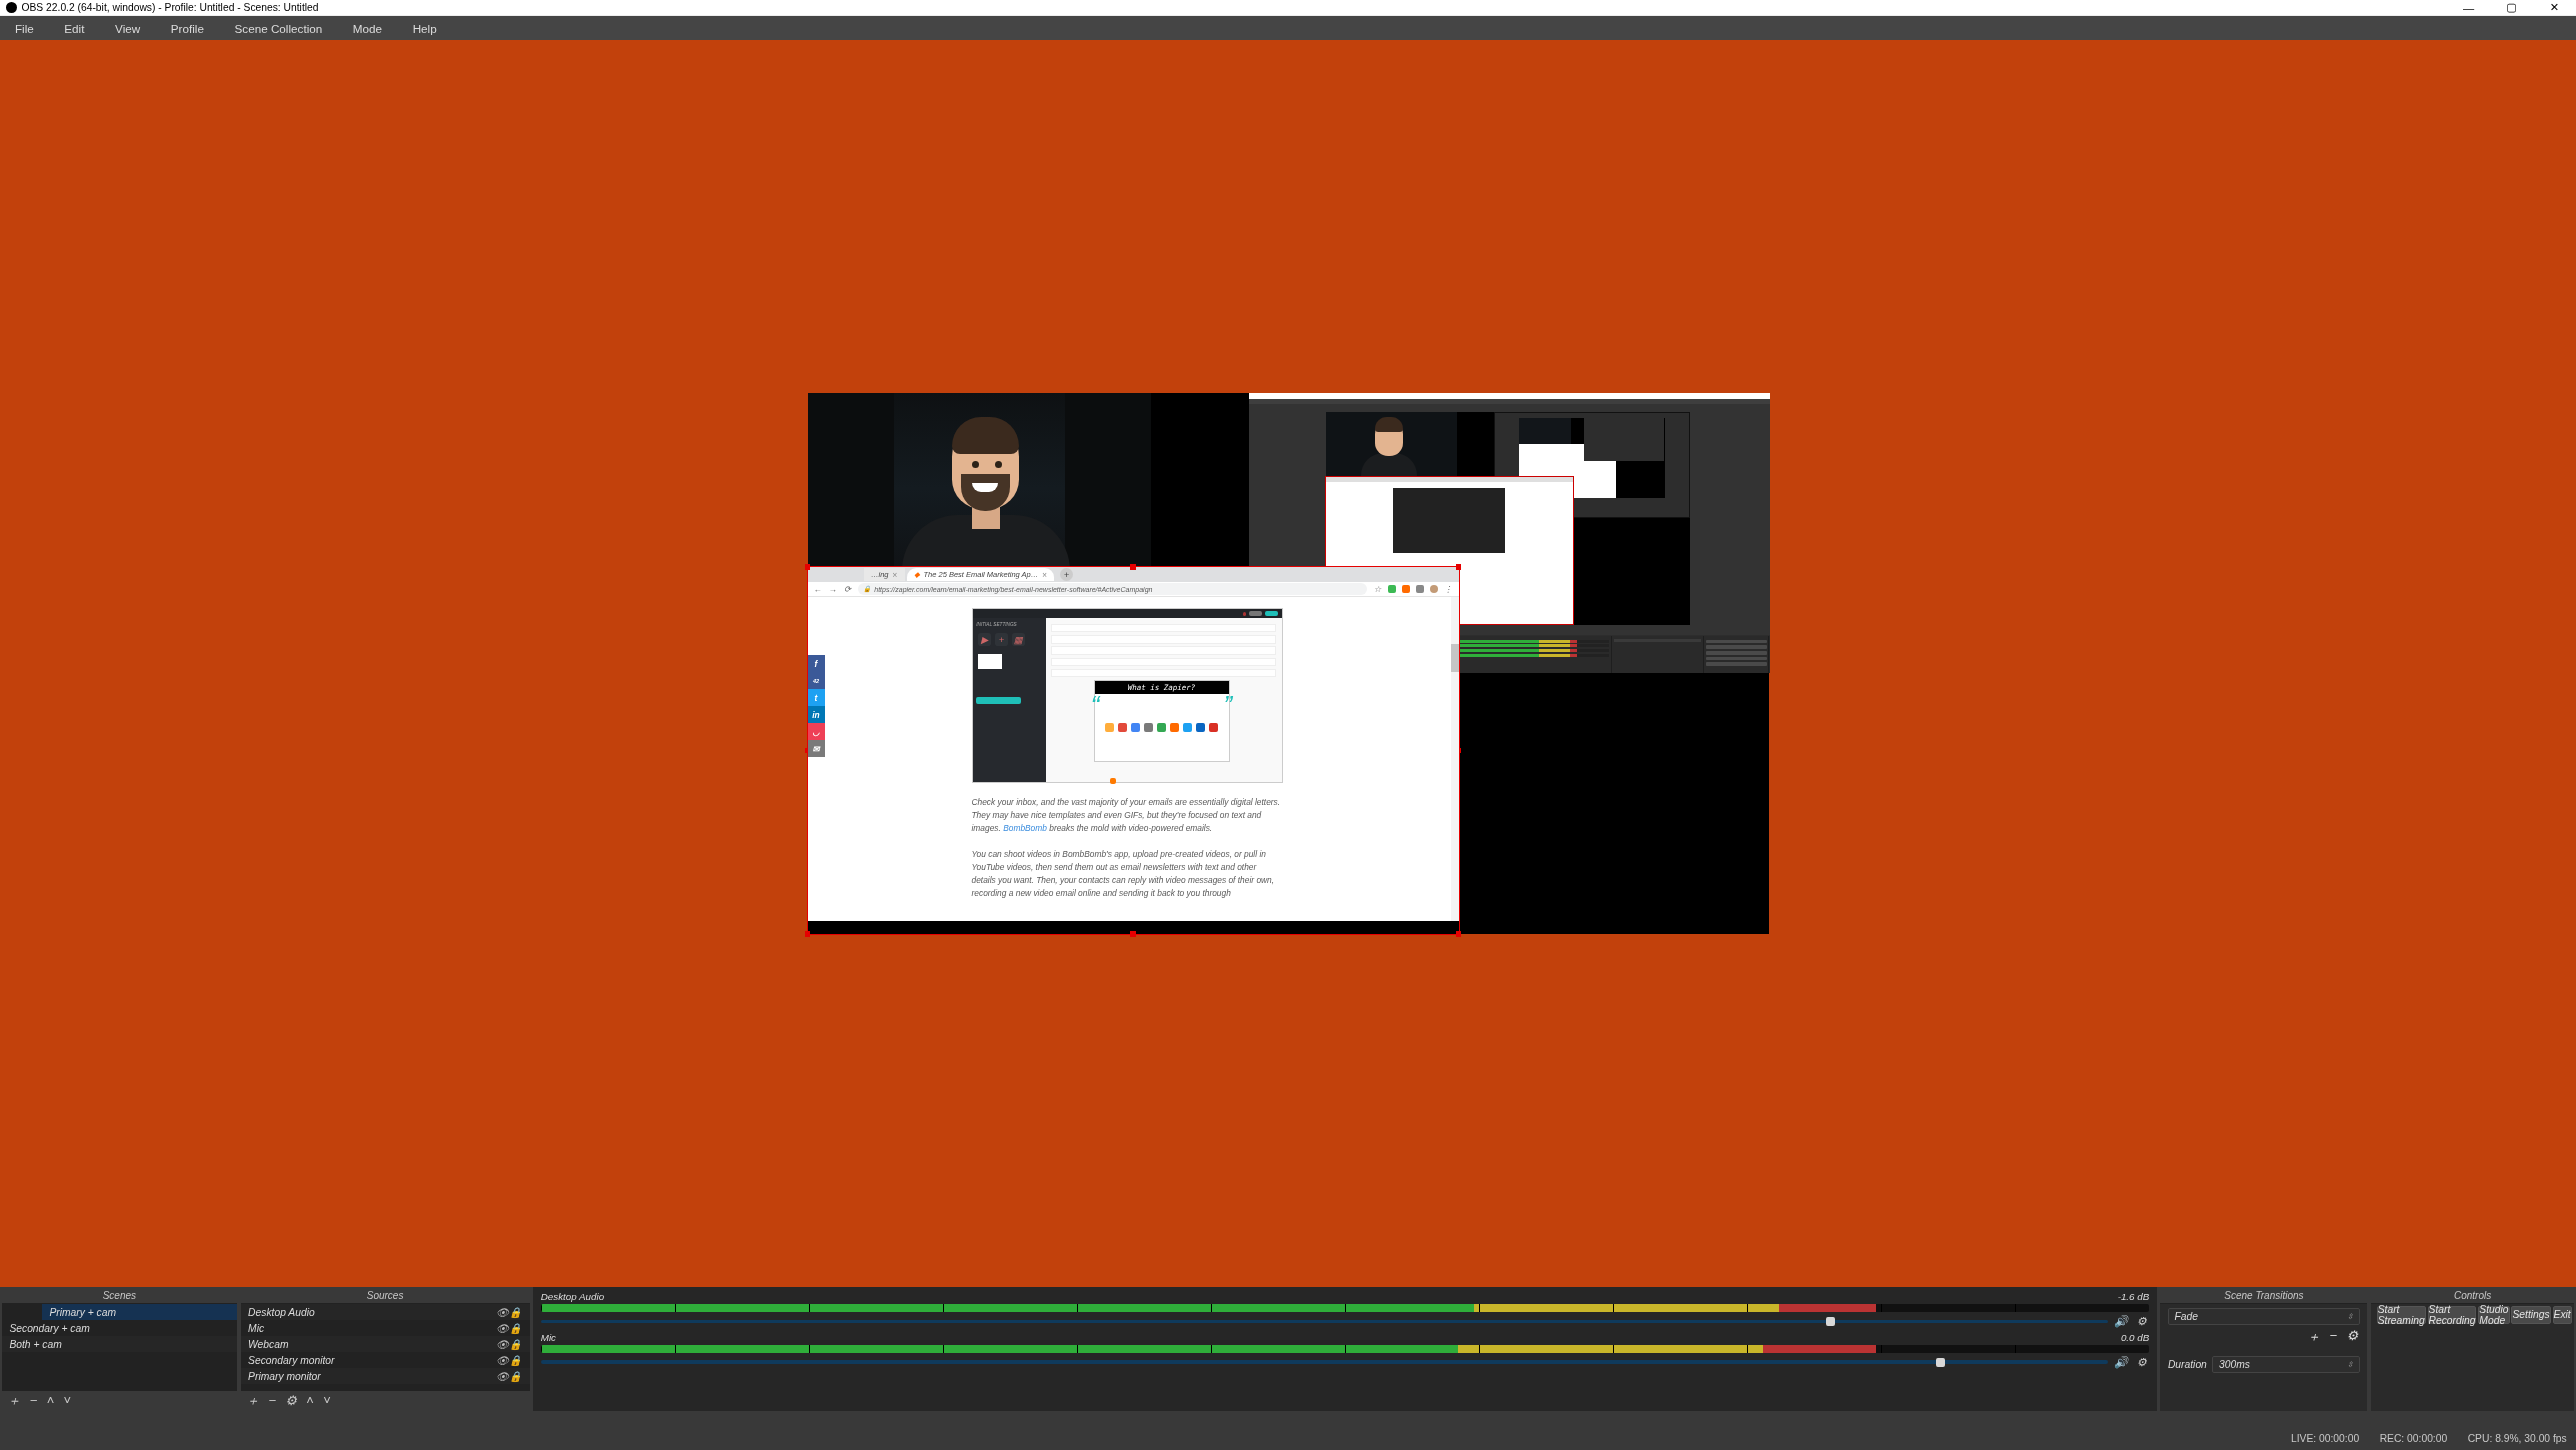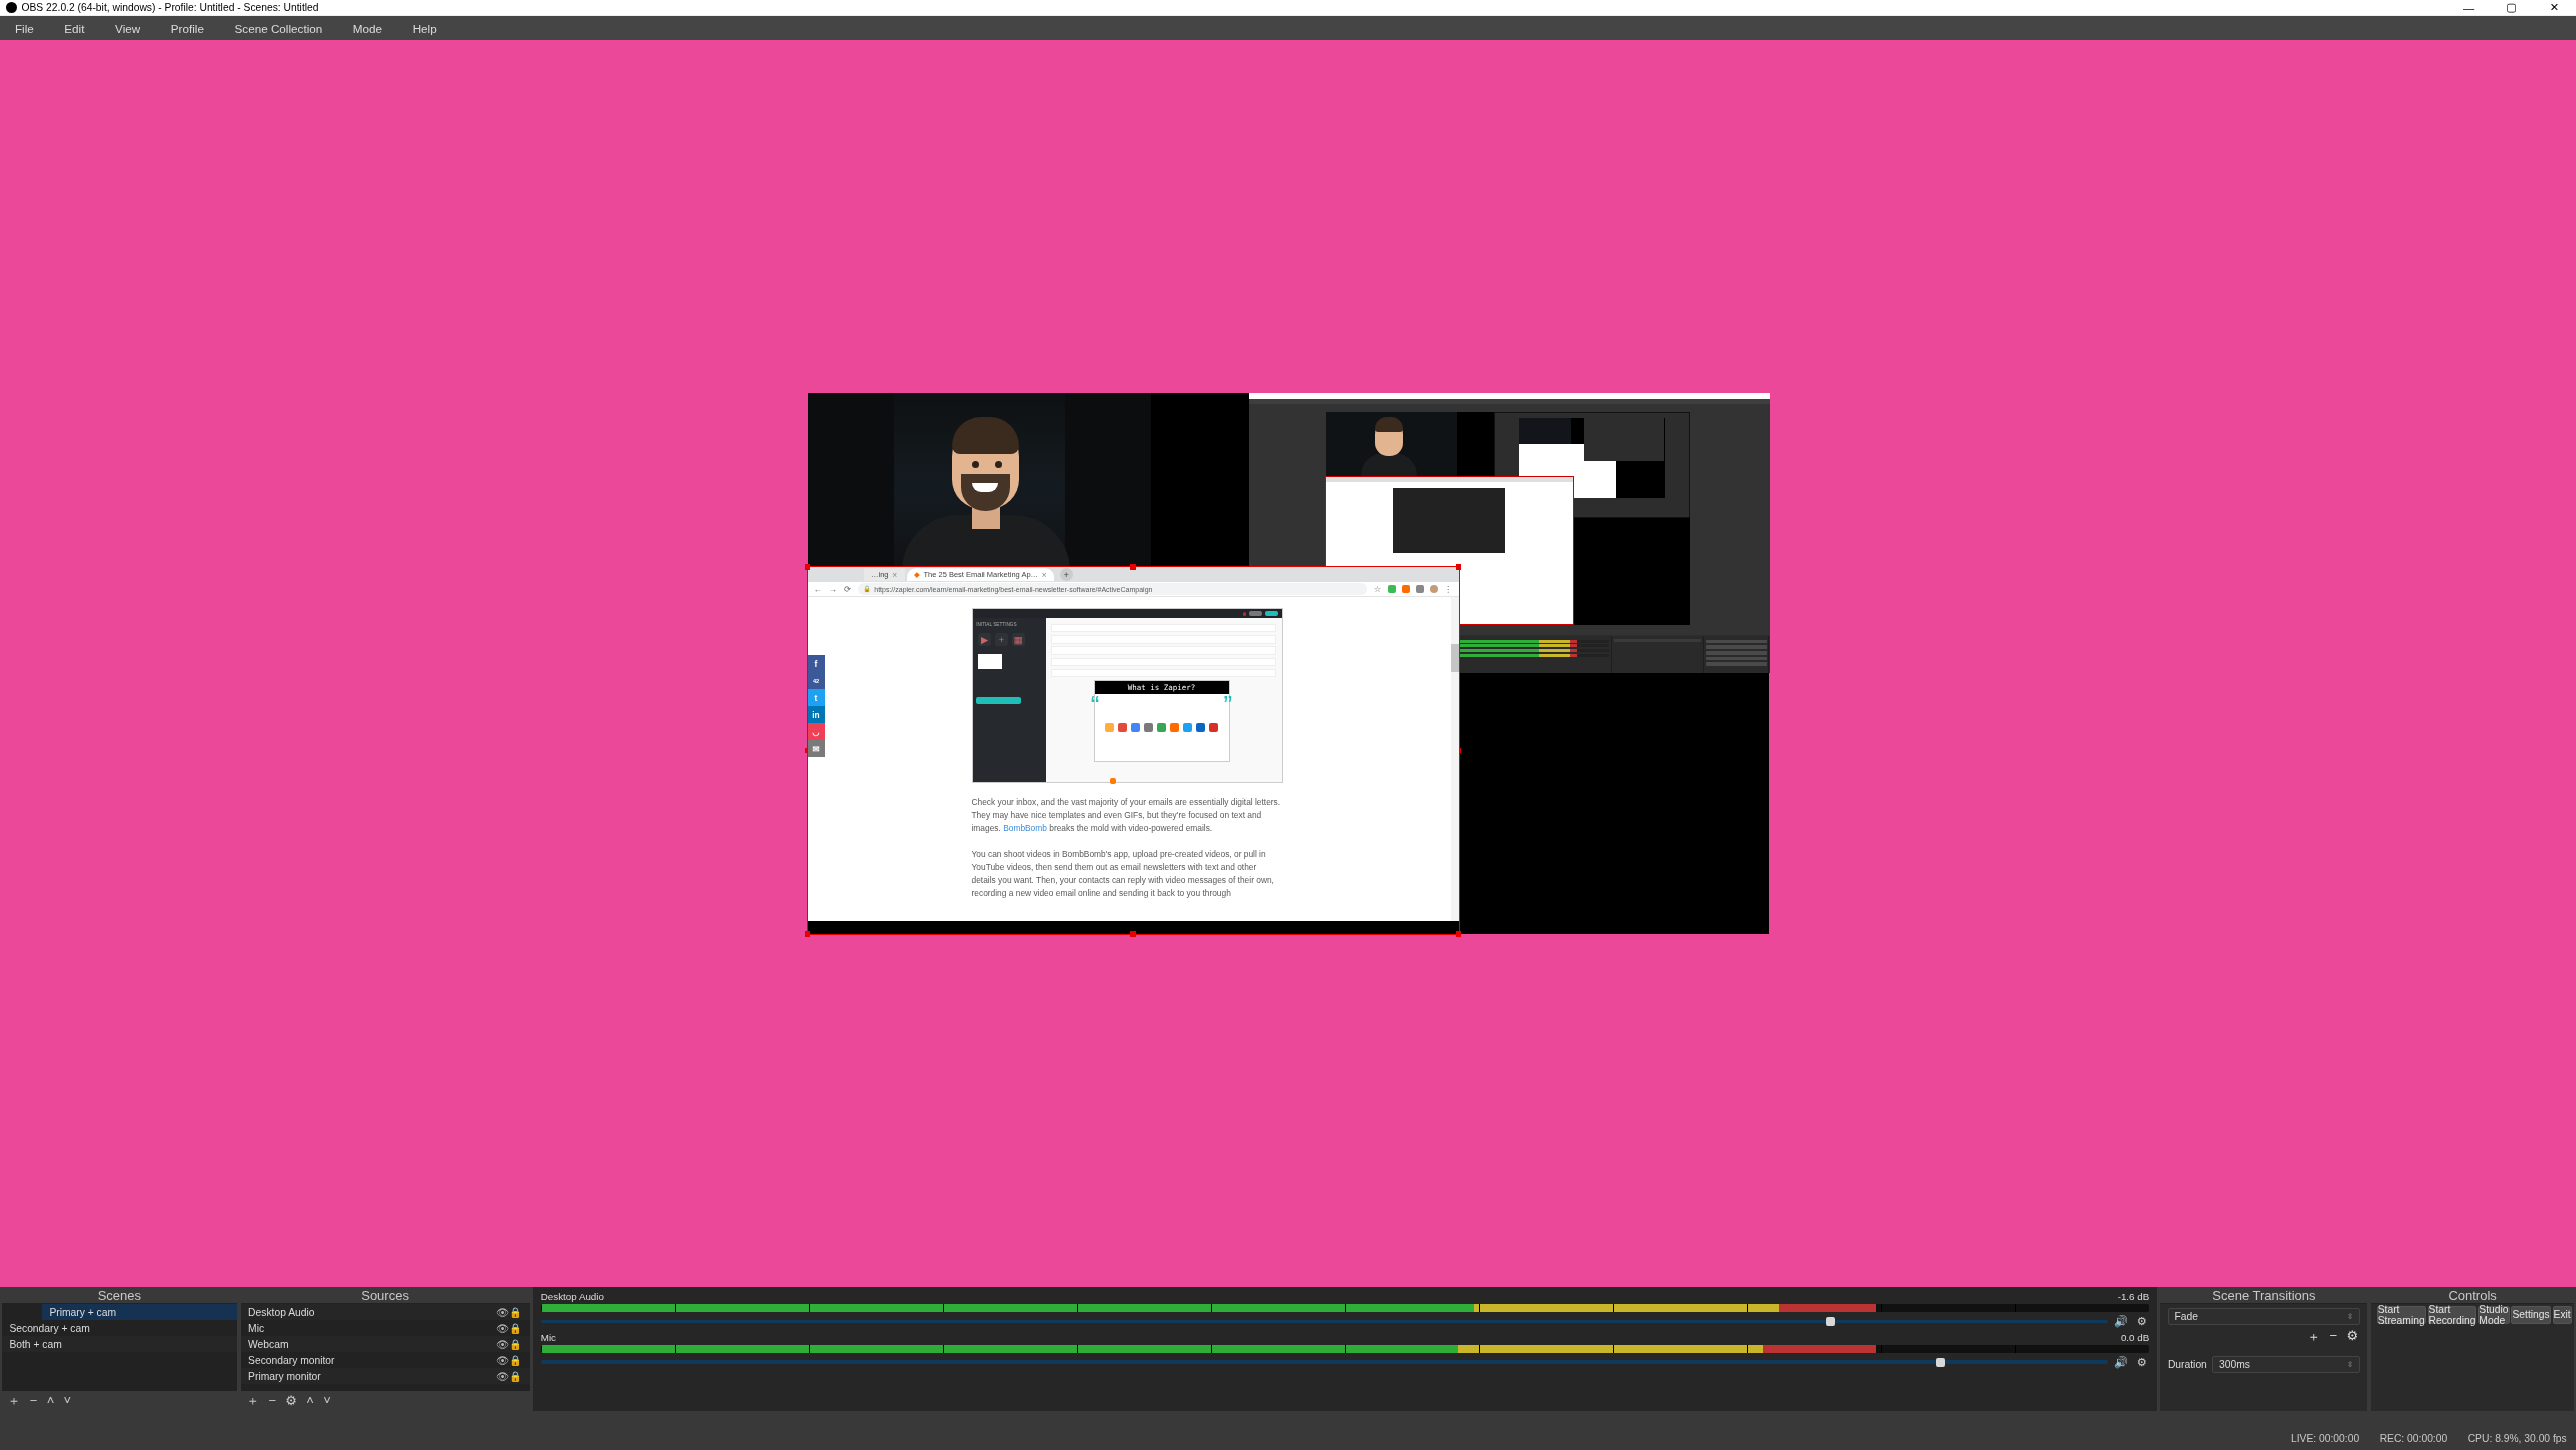--- a/index.html
+++ b/index.html
@@ -17,21 +17,21 @@
 
 
 .menubar {
   height: 24px; background: #454545; color: #dcdcdc;
   display: flex; align-items: center; padding-left: 5.6px;
   font-size: 11.7px; gap: 12px;
 }
 .menubar .menu-item { padding: 3.7px 9.3px; }
 
 
-.workspace { background: #ec4899; height: calc(100% - 16px - 24px - 37px); display:flex; flex-direction:column; }
+.workspace { background: #c2410c; height: calc(100% - 16px - 24px - 37px); display:flex; flex-direction:column;font-style:italic; }
 .preview-area { flex:1; display:flex; align-items:center; justify-content:center; padding: 11.2px 0; }
 
 
 .preview-canvas { width: 961px; height: 541px; background:#000; position:relative; }
 
 
 .src-webcam {
   position:absolute; left:0; top:0; width:343px; height:173px;
   background: linear-gradient(180deg,#0e1113 0%, #141b20 55%, #101316 100%);
 }
@@ -125,21 +125,21 @@
 .mini-panel{flex:1;border-right:0.9px solid #1e1e1e;padding:1.9px}
 .mini-panel .mt-row{height:2.8px;background:#3a3a3a;margin:0.9px 0}
 .mini-mixer{flex:2}
 .mini-mixer .mbar{height:2.8px;margin:1.9px 0;background:linear-gradient(90deg,#2fae3a 0 60%,#c9b62a 60% 78%,#b33 78% 82%,#222 82% 100%)}
 .mini-ctrl{flex:0.7}
 .mini-ctrl .mbtn{height:3.7px;background:#4a4a4a;margin:1.9px 0;border-radius:0.9px}
 
 
 .panels { height:126px; display:flex; gap:3.7px; padding:0 1.9px 1.9px; background:#393939; }
 .panel { background:#2a2a2a; display:flex; flex-direction:column; }
-.panel-head { height:17px; background:#393939; color:#c8c8c8; font-size:13px; display:flex; align-items:center; justify-content:center; border-bottom:0.9px solid #222; }
+.panel-head { height:17px; background:#393939; color:#c8c8c8; font-size:10px; display:flex; align-items:center; justify-content:center; border-bottom:0.9px solid #222; }
 .panel-body { flex:1; overflow:hidden; background:#222; }
 .panel-foot { height:20.5px; background:#393939; display:flex; align-items:center; gap:9.3px; padding:0 5.6px; color:#c8c8c8; }
 .panel-foot .ico{font-size:13px;line-height:1}
 .list-row { height:16px; display:flex; align-items:center; padding:0 7.5px; font-size:10.3px; color:#dcdcdc; background:#222; }
 .list-row.sel { background:#153252;margin-left:40px; }
 .list-row.alt { background:#262626; }
 .row-spacer{flex:1}
 .row-ico{width:13px;text-align:center;font-size:10.3px;color:#bdbdbd}
 
 

